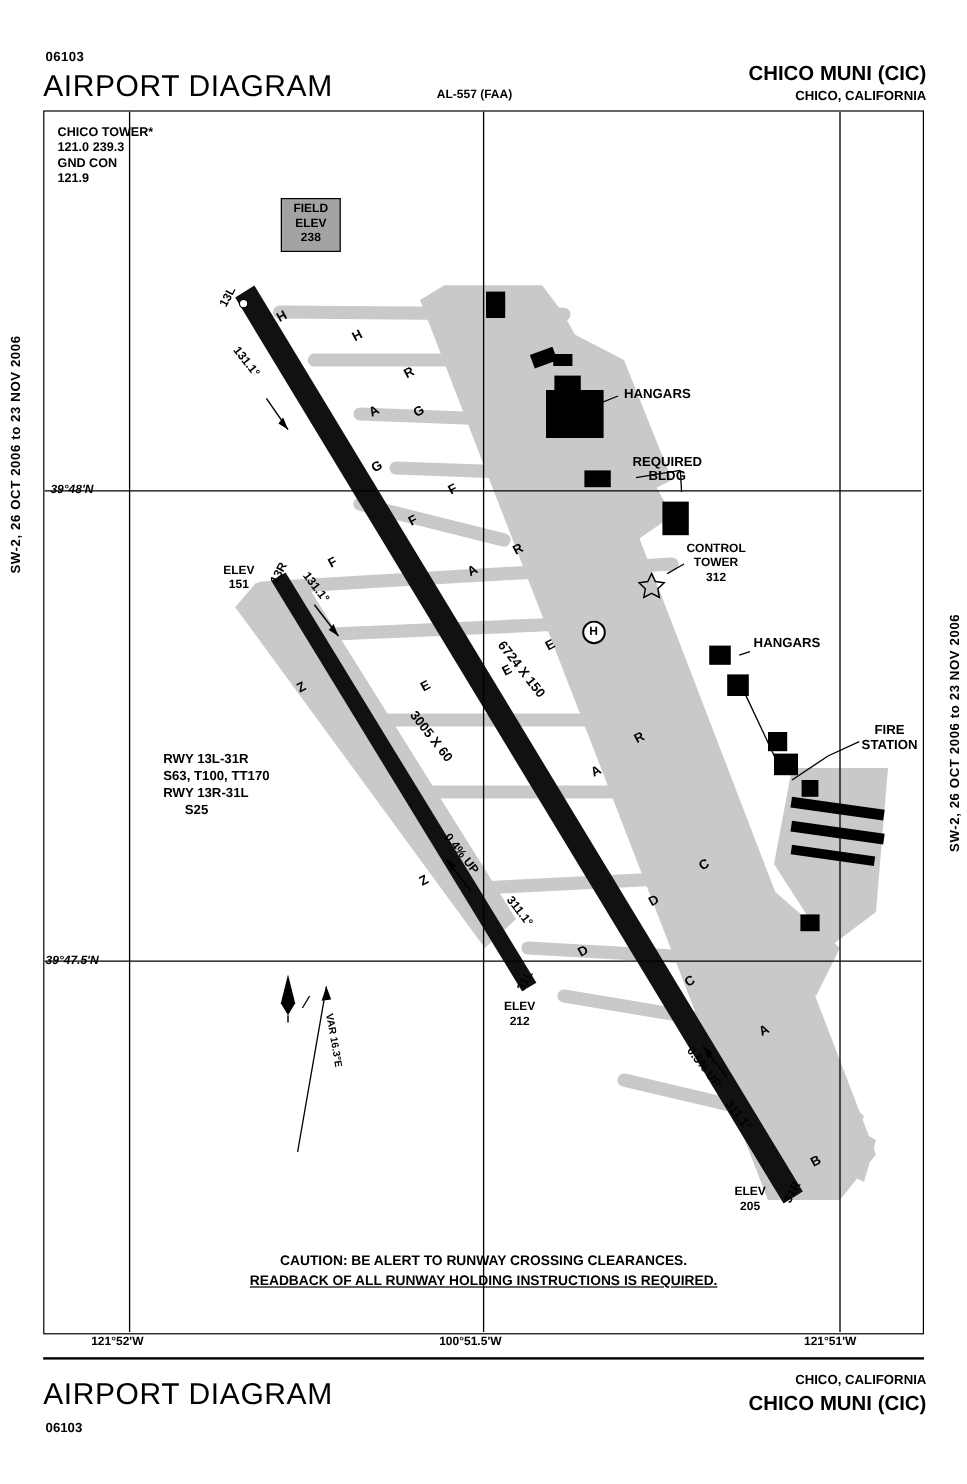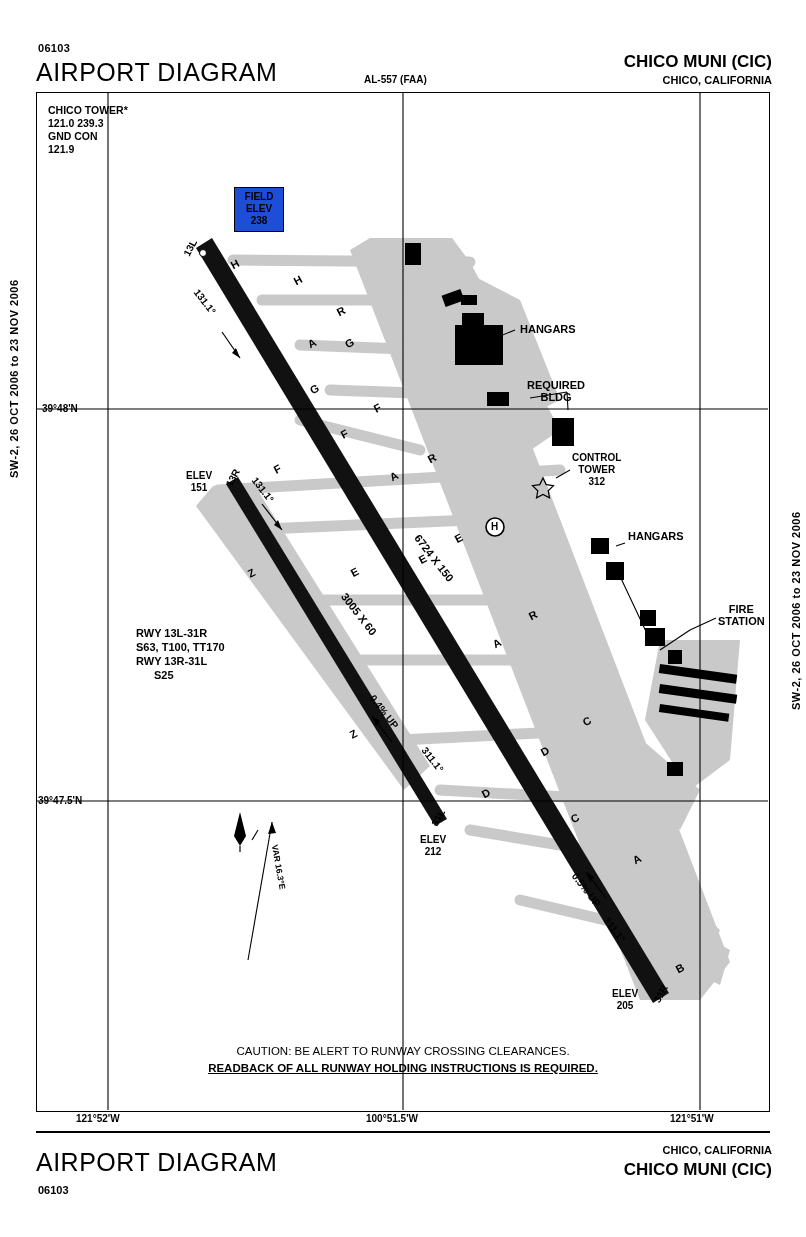--- a/index.html
+++ b/index.html
@@ -10,42 +10,42 @@
   .chart-id-top{position:absolute;left:38px;top:42px;font-size:11px;font-weight:bold;letter-spacing:.3px;}
   .title-top{position:absolute;left:36px;top:58px;font-size:25px;letter-spacing:.5px;}
   .al-code{position:absolute;left:364px;top:74px;font-size:10px;font-weight:bold;}
   .apt-name-top{position:absolute;right:34px;top:52px;font-size:17px;font-weight:bold;text-align:right;}
   .apt-city-top{position:absolute;right:34px;top:74px;font-size:11px;font-weight:bold;text-align:right;}
 
   
   .comms{position:absolute;left:48px;top:104px;font-size:10.5px;font-weight:bold;line-height:13px;}
 
   
-  .fieldelev{position:absolute;left:234px;top:187px;width:48px;border:1.6px solid #000;text-align:center;font-size:10px;font-weight:bold;line-height:12px;padding:3px 0 4px;background:#1d4ed8;}
+  .fieldelev{position:absolute;left:234px;top:165px;width:48px;border:1.6px solid #000;text-align:center;font-size:10px;font-weight:bold;line-height:12px;padding:3px 0 4px;background:#a3a3a3;}
 
   
   .frame{position:absolute;left:36px;top:92px;width:734px;height:1020px;border:1.6px solid #000;box-sizing:border-box;}
 
   
   .side-left{position:absolute;left:8px;top:478px;width:230px;transform:rotate(-90deg);transform-origin:0 0;font-size:11px;font-weight:bold;letter-spacing:.5px;}
   .side-right{position:absolute;left:790px;top:710px;width:240px;transform:rotate(-90deg);transform-origin:0 0;font-size:11px;font-weight:bold;letter-spacing:.5px;}
 
   
-  .lat-lab{position:absolute;font-size:10px;font-weight:bold;}
+  .lat-lab{position:absolute;font-size:10px;font-weight:bold;font-style:italic;}
   .lon-lab{position:absolute;font-size:10px;font-weight:bold;}
 
   
   .footrule{position:absolute;left:36px;top:1131px;width:734px;height:2px;background:#000;}
   .title-bot{position:absolute;left:36px;top:1148px;font-size:25px;letter-spacing:.5px;}
   .chart-id-bot{position:absolute;left:38px;top:1184px;font-size:11px;font-weight:bold;}
   .apt-city-bot{position:absolute;right:34px;top:1144px;font-size:11px;font-weight:bold;text-align:right;}
   .apt-name-bot{position:absolute;right:34px;top:1160px;font-size:17px;font-weight:bold;text-align:right;}
 
   
-  .caution1{position:absolute;left:403px;top:1045px;transform:translateX(-50%);font-size:11.5px;font-weight:normal;white-space:nowrap;}
+  .caution1{position:absolute;left:403px;top:1045px;transform:translateX(-50%);font-size:11.5px;font-weight:bold;white-space:nowrap;}
   .caution2{position:absolute;left:403px;top:1062px;transform:translateX(-50%);font-size:11.5px;font-weight:bold;white-space:nowrap;text-decoration:underline;}
 
   
   .lbl{position:absolute;font-size:10px;font-weight:bold;line-height:12px;}
   .lbl.c{text-align:center;}
 
   svg{position:absolute;left:0;top:0;}
   .vardir{position:absolute;font-size:8.5px;font-weight:bold;}
 </style>
 </head>

